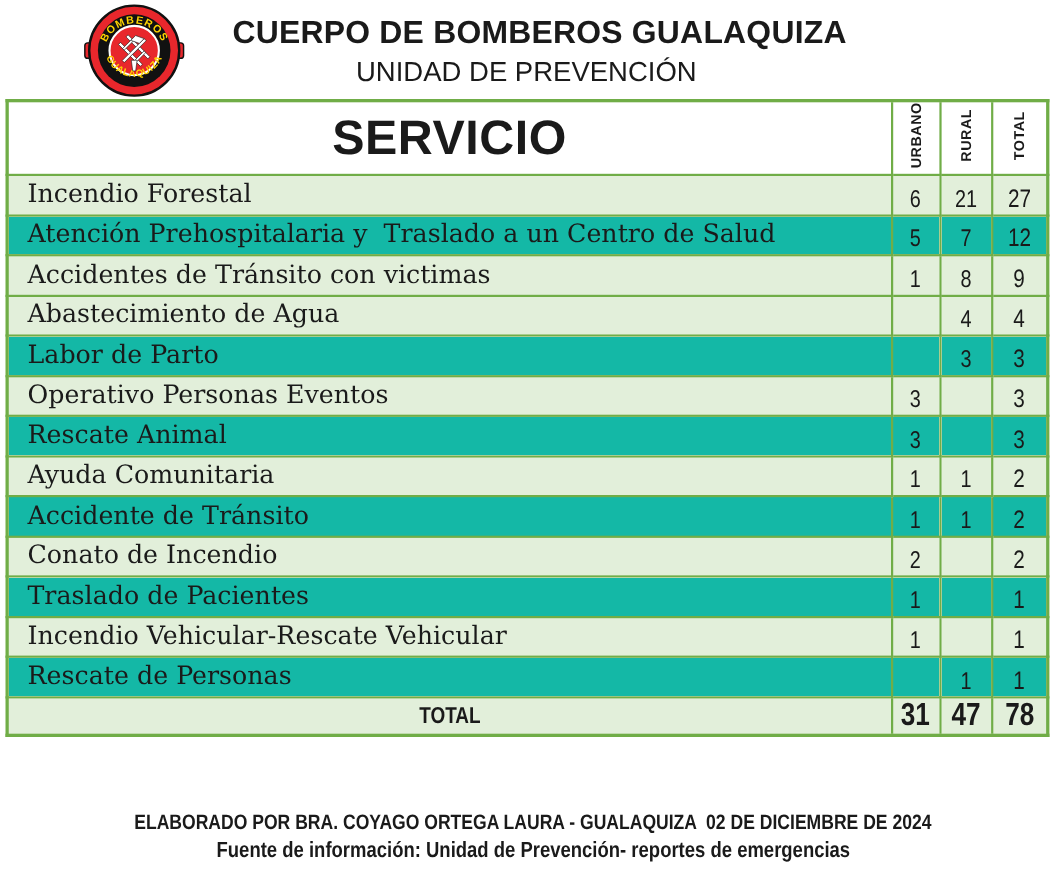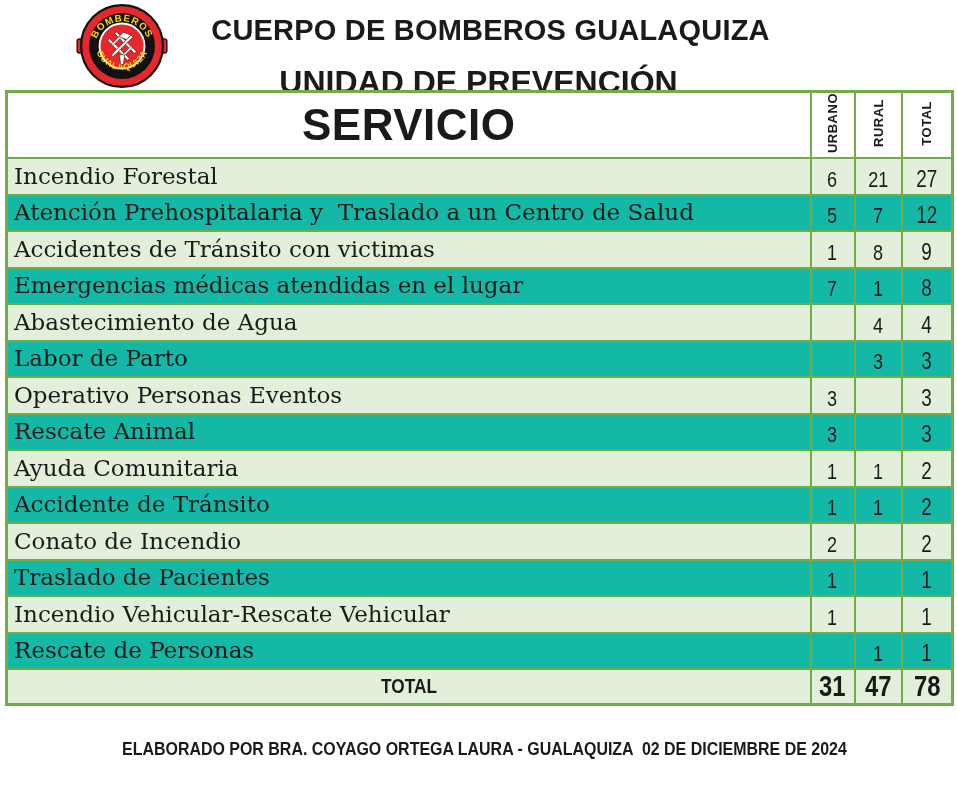--- a/index.html
+++ b/index.html
@@ -12,21 +12,21 @@
   *{box-sizing:border-box;margin:0;padding:0;}
   html,body{width:957px;height:794px;background:#fff;overflow:hidden;}
   body{font-family:"Liberation Sans",sans-serif;color:var(--ink);}
   .page{position:relative;width:957px;height:794px;background:#fff;}
 
   
   .report-header{position:relative;height:90px;}
   .logo-wrap{position:absolute;left:72px;top:2px;width:100px;height:88px;}
   .titles{position:absolute;left:0;top:0;width:100%;text-align:center;}
   .title{font-size:29px;font-weight:bold;letter-spacing:.2px;margin-top:14px;margin-left:24px;}
-  .subtitle{font-size:32px;font-weight:bold;margin-top:17px;}
+  .subtitle{font-size:25px;font-weight:normal;margin-top:5px;}
 
   
   table.services{
     position:absolute;left:5px;top:90px;width:946px;
     border-collapse:collapse;table-layout:fixed;
     border:3px solid var(--border-green);
   }
   table.services th,table.services td{
     border:2px solid var(--border-green);
     overflow:hidden;
@@ -40,21 +40,21 @@
   th.vhead span{
     display:inline-block;
     writing-mode:vertical-rl;transform:rotate(180deg);
     font-size:13px;font-weight:bold;letter-spacing:.5px;line-height:1;
   }
   tbody td{height:36.5px;}
   tbody tr.green td{background:var(--fill-green);}
   tbody tr.white td{background:#14b8a6;}
   td.svc{
     font-family:"DejaVu Serif","Liberation Serif",serif;
-    font-size:23px;padding-left:6px;vertical-align:middle;
+    font-size:23px;padding-left:17px;vertical-align:middle;
     white-space:pre-wrap;line-height:1;
   }
   td.num-cell{text-align:center;vertical-align:bottom;padding-bottom:3px;font-size:22px;line-height:1;}
   td.num-cell.total-col{font-weight:normal;font-size:23px;}
   .cond{display:inline-block;transform:scaleX(0.82);transform-origin:50% 100%;}
 
   tfoot td{background:var(--fill-green);height:35px;border-top-width:2px;}
   tfoot td.total-label{text-align:center;vertical-align:middle;font-weight:bold;font-size:21px;}
   tfoot td.grand{
     text-align:center;vertical-align:middle;font-weight:bold;font-size:29px;line-height:1;padding:0;
@@ -138,26 +138,20 @@
           <td class="num-cell"><span class="cond">5</span></td>
           <td class="num-cell"><span class="cond">7</span></td>
           <td class="num-cell total-col"><span class="cond">12</span></td>
         </tr>
         <tr class="green">
           <td class="svc">Accidentes de Tránsito con victimas</td>
           <td class="num-cell"><span class="cond">1</span></td>
           <td class="num-cell"><span class="cond">8</span></td>
           <td class="num-cell total-col"><span class="cond">9</span></td>
         </tr>
-        <tr class="white">
-          <td class="svc">Emergencias médicas atendidas en el lugar</td>
-          <td class="num-cell"><span class="cond">7</span></td>
-          <td class="num-cell"><span class="cond">1</span></td>
-          <td class="num-cell total-col"><span class="cond">8</span></td>
-        </tr>
         <tr class="green">
           <td class="svc">Abastecimiento de Agua</td>
           <td class="num-cell"><span class="cond"></span></td>
           <td class="num-cell"><span class="cond">4</span></td>
           <td class="num-cell total-col"><span class="cond">4</span></td>
         </tr>
         <tr class="white">
           <td class="svc">Labor de Parto</td>
           <td class="num-cell"><span class="cond"></span></td>
           <td class="num-cell"><span class="cond">3</span></td>
@@ -217,15 +211,16 @@
         <td class="total-label"><span class="cond">TOTAL</span></td>
         <td class="grand"><span class="cond">31</span></td>
         <td class="grand"><span class="cond">47</span></td>
         <td class="grand"><span class="cond">78</span></td>
       </tr>
     </tfoot>
   </table>
 
   <div class="report-footer">
     <div class="foot1"><span class="foot-cond">ELABORADO POR BRA. COYAGO ORTEGA LAURA - GUALAQUIZA  02 DE DICIEMBRE DE 2024</span></div>
+    <div class="foot2"><span class="foot-cond">Fuente de información: Unidad de Prevención- reportes de emergencias</span></div>
   </div>
 
 </div>
 
 </body></html>

